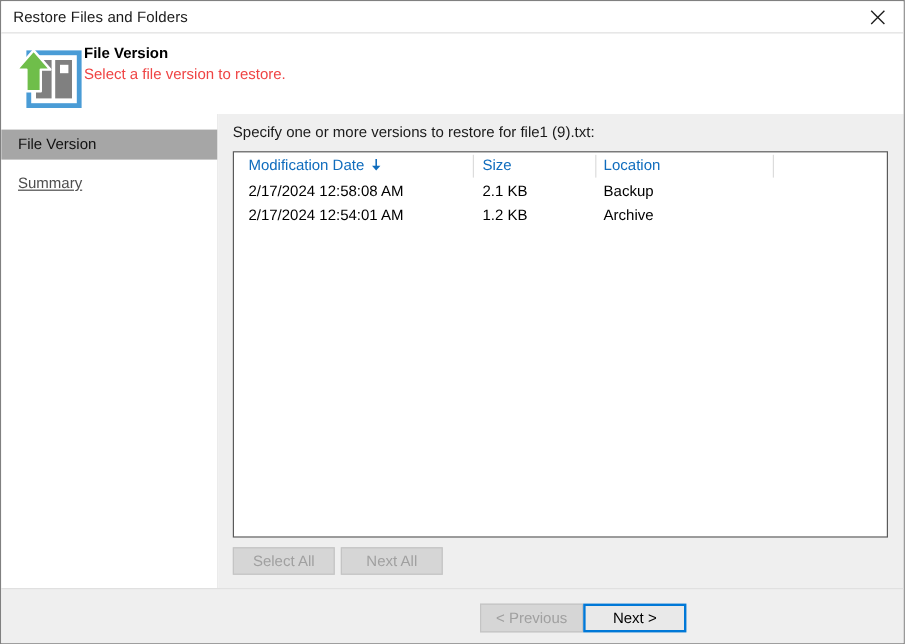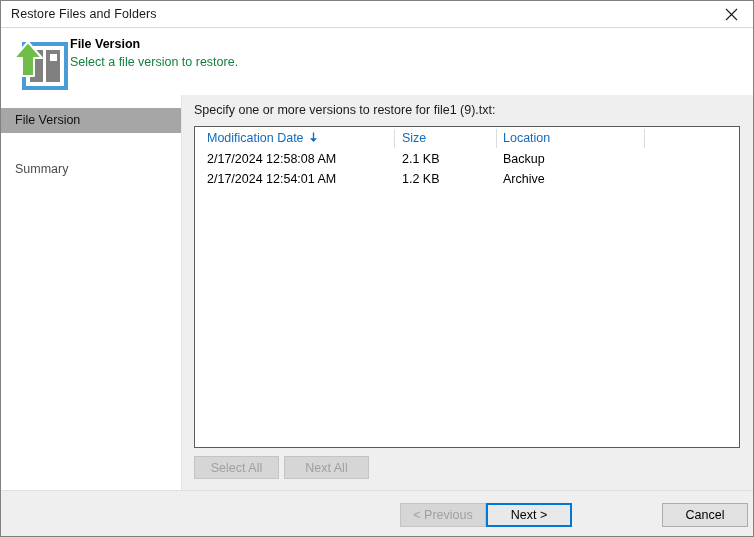--- a/index.html
+++ b/index.html
@@ -82,21 +82,21 @@
     top: 9px;
     font-size: 12.5px;
     font-weight: bold;
     color: #000000;
   }
   .header-sub {
     position: absolute;
     left: 69px;
     top: 27px;
     font-size: 12.5px;
-    color: #15803d;
+    color: #ef4444;
   }
 
   
   .body-area {
     position: absolute;
     left: 0; top: 94px;
     width: 752px;
     height: 395px;
   }
   .sidebar {
@@ -116,21 +116,21 @@
     font-size: 12.5px;
     color: #4d4d4d;
     white-space: nowrap;
     cursor: default;
   }
   .nav-item.selected {
     background: #a6a6a6;
     color: #111111;
   }
   .nav-item.first { margin-top: 13px; }
-  .nav-item.second { margin-top: 24px; }
+  .nav-item.second { margin-top: 8px; text-decoration: underline; }
 
   .content {
     position: absolute;
     left: 181px;
     top: 0;
     width: 571px;
     height: 395px;
     background: #efefef;
   }
   .content-label {
@@ -347,16 +347,15 @@
       </div>
 
       <button class="btn disabled selectall-btn">Select All</button>
       <button class="btn disabled clearall-btn">Next All</button>
     </div>
   </div>
 
   <div class="footer">
     <button class="btn disabled prev-btn">&lt; Previous</button>
     <button class="btn focused next-btn">Next &gt;</button>
-    <button class="btn cancel-btn">Cancel</button>
   </div>
 
 </div>
 
 </body></html>

